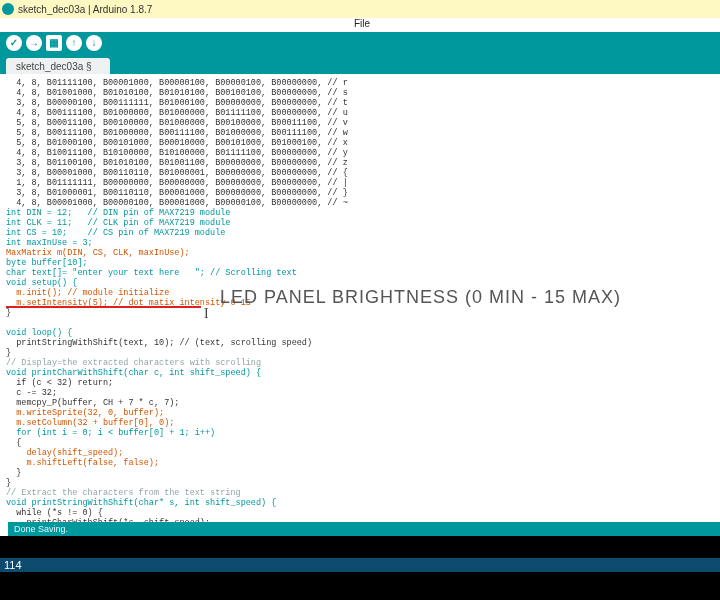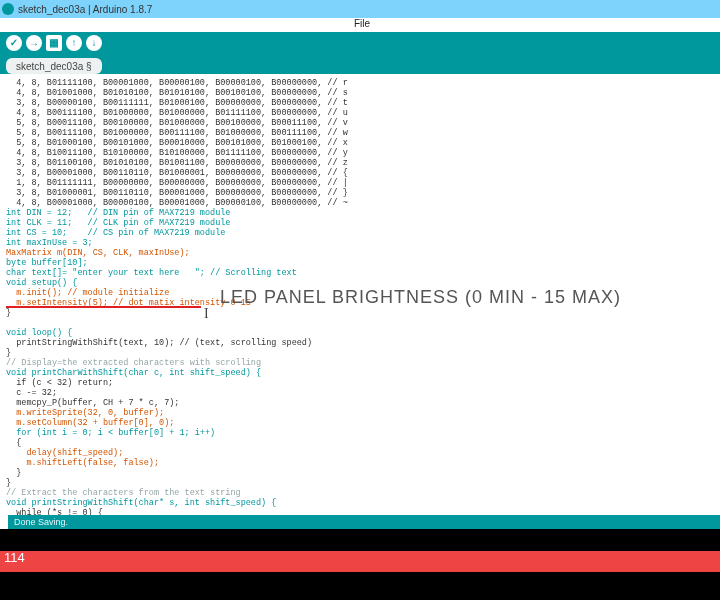--- a/index.html
+++ b/index.html
@@ -14,21 +14,21 @@
   .window {
     position: relative;
     width: 720px;
     height: 572px;
     background: #fff;
     display: flex;
     flex-direction: column;
   }
   .titlebar {
     height: 18px;
-    background: #7dd3fc;
+    background: #fef9c3;
     display: flex;
     align-items: center;
     font-size: 10px;
     color: #333;
     padding-left: 2px;
     gap: 4px;
   }
   .titlebar .ard-icon {
     width: 12px; height: 12px;
     background: #00979d;
@@ -71,25 +71,24 @@
   .tabbar {
     height: 20px;
     background: #00979d;
     display: flex;
     align-items: flex-end;
     padding-left: 6px;
   }
   .tab {
     background: #eef1f1;
     font-size: 10px;
-    padding: 3px 10px 2px 10px;
+    padding: 3px 18px 2px 10px;
     border-top-left-radius: 3px;
     border-top-right-radius: 3px;
     color: #444;
-    border-radius: 6px;
   }
   .editor {
     flex: 1;
     background: #fff;
     font-family: Consolas, "Courier New", monospace;
     font-size: 8.5px;
     line-height: 10px;
     color: #333;
     padding: 4px 6px;
     position: relative;
@@ -133,24 +132,24 @@
     font-size: 9px;
     padding-left: 6px;
     line-height: 14px;
     margin-left: 8px;
   }
   .console {
     height: 22px;
     background: #000;
   }
   .footer {
-    height: 21px;
-    background: #ef4444;
+    height: 14px;
+    background: #0c4a6e;
     color: #fff;
-    font-size: 13px;
+    font-size: 11px;
     padding-left: 4px;
     line-height: 14px;
   }
   .bottom {
     width: 720px;
     height: 28px;
     background: #000;
   }
 </style>
 </head>

